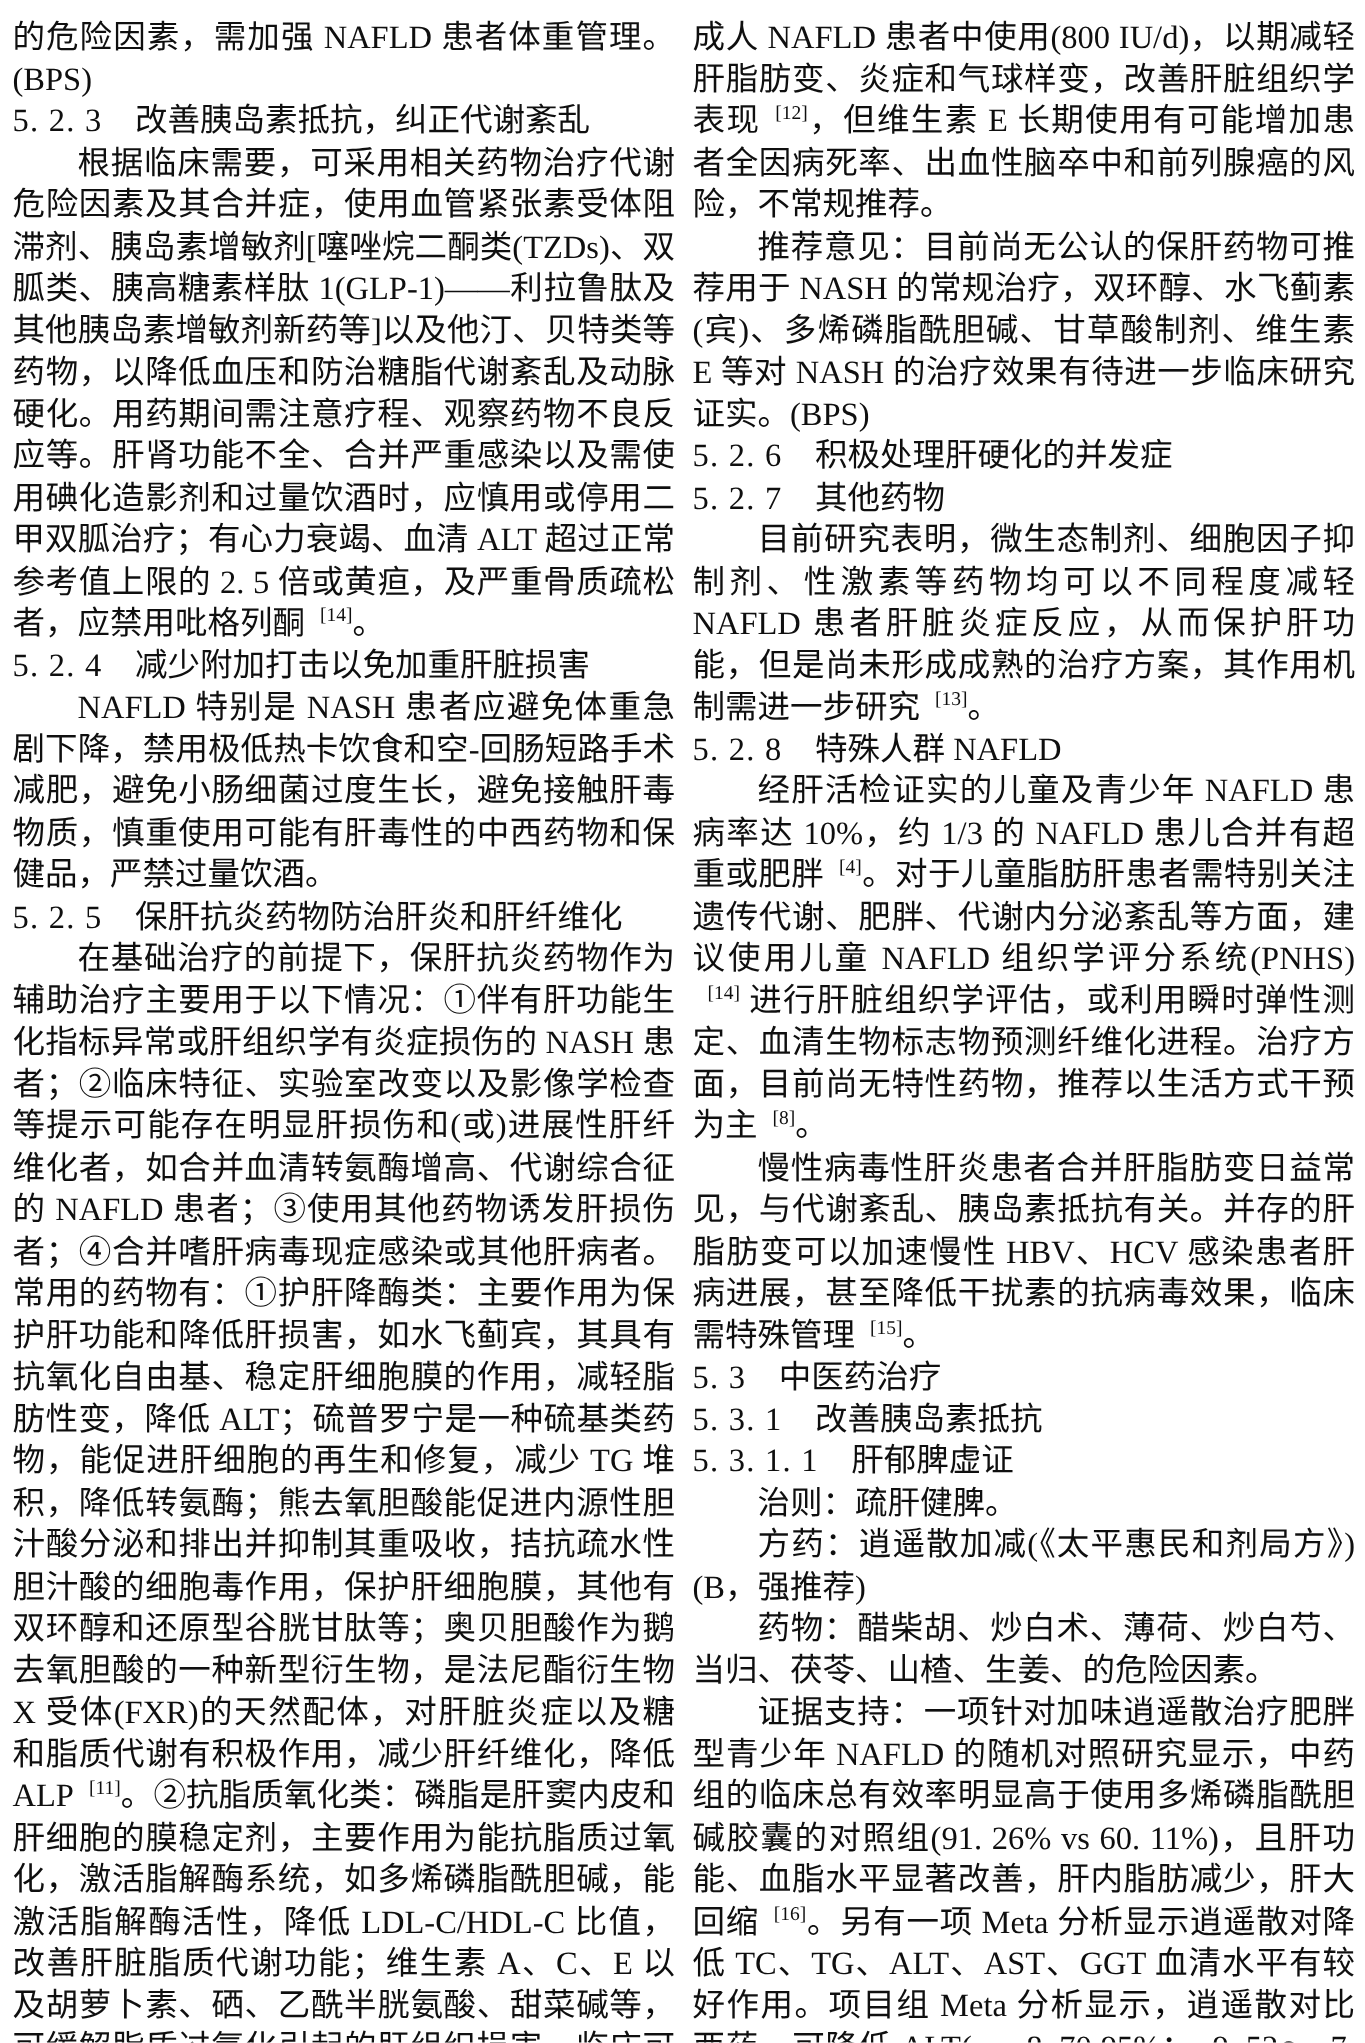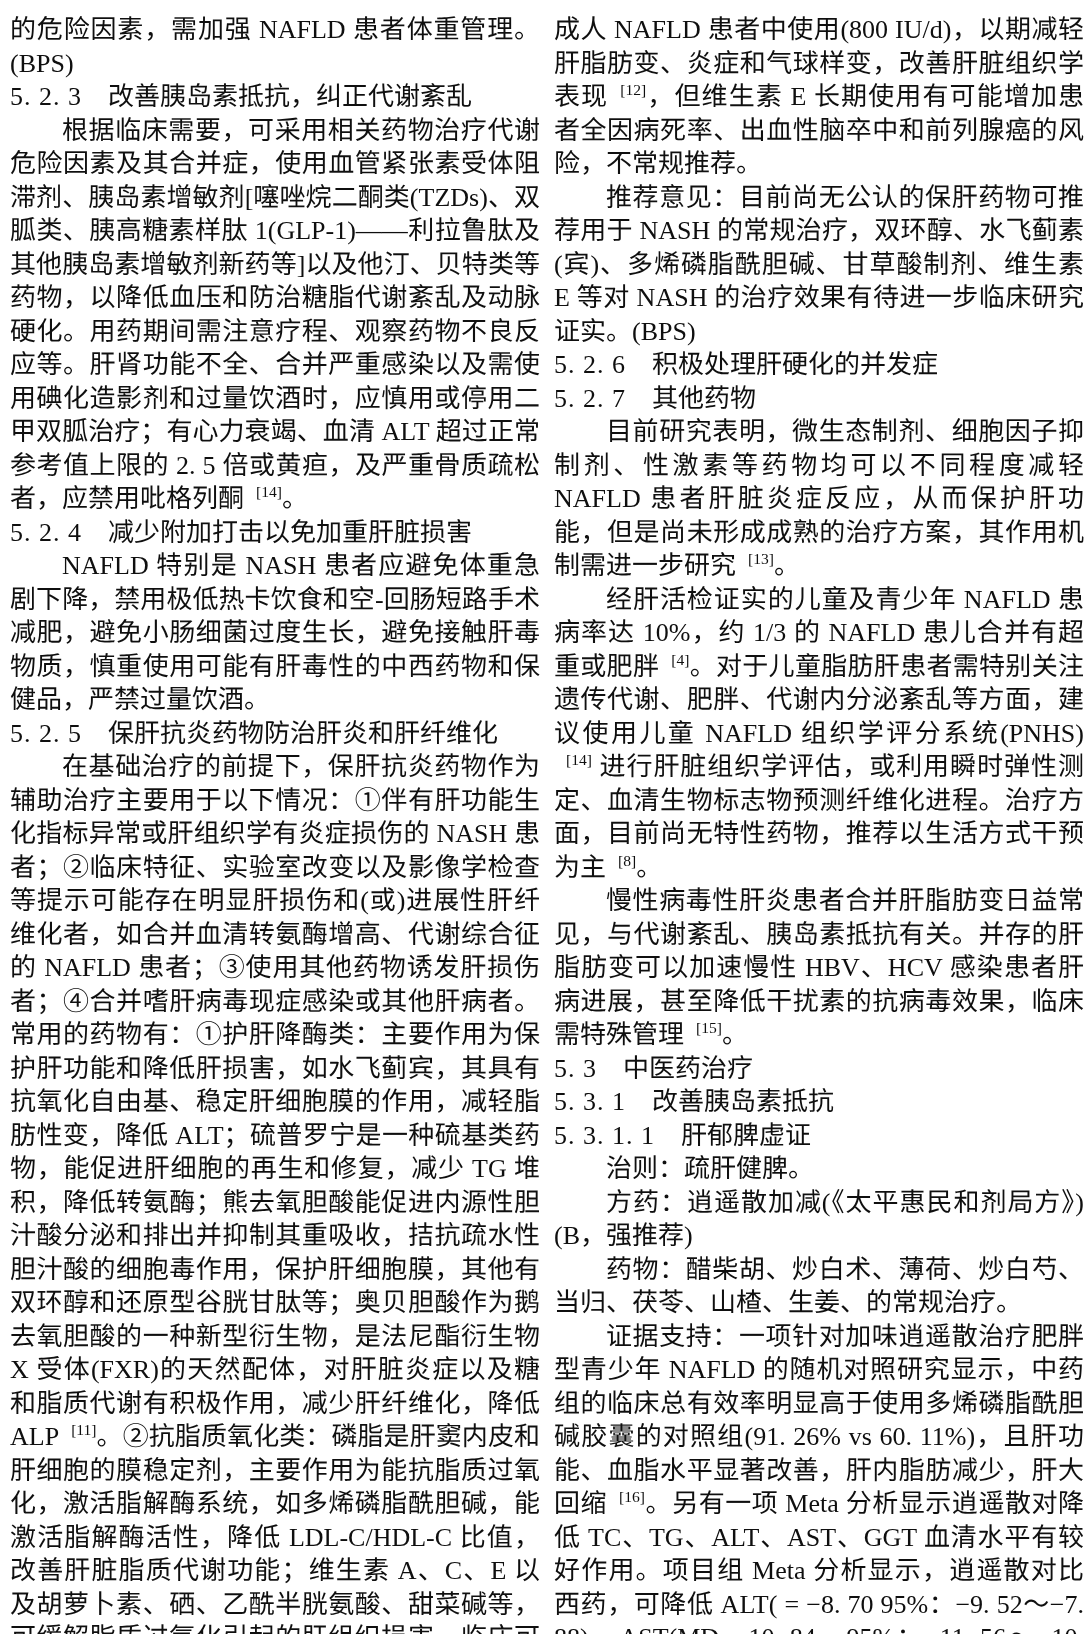--- a/index.html
+++ b/index.html
@@ -61,23 +61,24 @@
       <p class="para">NAFLD 特别是 NASH 患者应避免体重急剧下降，禁用极低热卡饮食和空-回肠短路手术减肥，避免小肠细菌过度生长，避免接触肝毒物质，慎重使用可能有肝毒性的中西药物和保健品，严禁过量饮酒。</p>
       <div class="heading"><span class="secnum">5. 2. 5</span><span class="sectitle">保肝抗炎药物防治肝炎和肝纤维化</span></div>
       <p class="para">在基础治疗的前提下，保肝抗炎药物作为辅助治疗主要用于以下情况：①伴有肝功能生化指标异常或肝组织学有炎症损伤的 NASH 患者；②临床特征、实验室改变以及影像学检查等提示可能存在明显肝损伤和(或)进展性肝纤维化者，如合并血清转氨酶增高、代谢综合征的 NAFLD 患者；③使用其他药物诱发肝损伤者；④合并嗜肝病毒现症感染或其他肝病者。常用的药物有：①护肝降酶类：主要作用为保护肝功能和降低肝损害，如水飞蓟宾，其具有抗氧化自由基、稳定肝细胞膜的作用，减轻脂肪性变，降低 ALT；硫普罗宁是一种硫基类药物，能促进肝细胞的再生和修复，减少 TG 堆积，降低转氨酶；熊去氧胆酸能促进内源性胆汁酸分泌和排出并抑制其重吸收，拮抗疏水性胆汁酸的细胞毒作用，保护肝细胞膜，其他有双环醇和还原型谷胱甘肽等；奥贝胆酸作为鹅去氧胆酸的一种新型衍生物，是法尼酯衍生物 X 受体(FXR)的天然配体，对肝脏炎症以及糖和脂质代谢有积极作用，减少肝纤维化，降低 ALP<sup class="ref">[11]</sup>。②抗脂质氧化类：磷脂是肝窦内皮和肝细胞的膜稳定剂，主要作用为能抗脂质过氧化，激活脂解酶系统，如多烯磷脂酰胆碱，能激活脂解酶活性，降低 LDL-C/HDL-C 比值，改善肝脏脂质代谢功能；维生素 A、C、E 以及胡萝卜素、硒、乙酰半胱氨酸、甜菜碱等，可缓解脂质过氧化引起的肝组织损害。临床可合理选用上述 1～2 种药物，疗程通常需要 6～12 个月。其中维生素 E 作为一种抗氧化剂，被多项国际指南建议在非糖尿病的</p>
     </div>
   <div class="col">
       <p class="para cont">成人 NAFLD 患者中使用(800 IU/d)，以期减轻肝脂肪变、炎症和气球样变，改善肝脏组织学表现<sup class="ref">[12]</sup>，但维生素 E 长期使用有可能增加患者全因病死率、出血性脑卒中和前列腺癌的风险，不常规推荐。</p>
       <p class="para">推荐意见：目前尚无公认的保肝药物可推荐用于 NASH 的常规治疗，双环醇、水飞蓟素(宾)、多烯磷脂酰胆碱、甘草酸制剂、维生素 E 等对 NASH 的治疗效果有待进一步临床研究证实。(BPS)</p>
       <div class="heading"><span class="secnum">5. 2. 6</span><span class="sectitle">积极处理肝硬化的并发症</span></div>
       <div class="heading"><span class="secnum">5. 2. 7</span><span class="sectitle">其他药物</span></div>
       <p class="para">目前研究表明，微生态制剂、细胞因子抑制剂、性激素等药物均可以不同程度减轻 NAFLD 患者肝脏炎症反应，从而保护肝功能，但是尚未形成成熟的治疗方案，其作用机制需进一步研究<sup class="ref">[13]</sup>。</p>
+      <div class="heading"><span class="secnum">5. 2. 8</span><span class="sectitle">特殊人群 NAFLD</span></div>
       <p class="para">经肝活检证实的儿童及青少年 NAFLD 患病率达 10%，约 1/3 的 NAFLD 患儿合并有超重或肥胖<sup class="ref">[4]</sup>。对于儿童脂肪肝患者需特别关注遗传代谢、肥胖、代谢内分泌紊乱等方面，建议使用儿童 NAFLD 组织学评分系统(PNHS)<sup class="ref">[14]</sup> 进行肝脏组织学评估，或利用瞬时弹性测定、血清生物标志物预测纤维化进程。治疗方面，目前尚无特性药物，推荐以生活方式干预为主<sup class="ref">[8]</sup>。</p>
       <p class="para">慢性病毒性肝炎患者合并肝脂肪变日益常见，与代谢紊乱、胰岛素抵抗有关。并存的肝脂肪变可以加速慢性 HBV、HCV 感染患者肝病进展，甚至降低干扰素的抗病毒效果，临床需特殊管理<sup class="ref">[15]</sup>。</p>
       <div class="heading"><span class="secnum">5. 3</span><span class="sectitle">中医药治疗</span></div>
       <div class="heading"><span class="secnum">5. 3. 1</span><span class="sectitle">改善胰岛素抵抗</span></div>
       <div class="heading"><span class="secnum">5. 3. 1. 1</span><span class="sectitle">肝郁脾虚证</span></div>
       <p class="para">治则：疏肝健脾。</p>
       <p class="para">方药：逍遥散加减(《太平惠民和剂局方》)(B，强推荐)</p>
-      <p class="para">药物：醋柴胡、炒白术、薄荷、炒白芍、当归、茯苓、山楂、生姜、的常规治疗。</p>
+      <p class="para">药物：醋柴胡、炒白术、薄荷、炒白芍、当归、茯苓、山楂、生姜、的危险因素。</p>
       <p class="para">证据支持：一项针对加味逍遥散治疗肥胖型青少年 NAFLD 的随机对照研究显示，中药组的临床总有效率明显高于使用多烯磷脂酰胆碱胶囊的对照组(91. 26% vs 60. 11%)，且肝功能、血脂水平显著改善，肝内脂肪减少，肝大回缩<sup class="ref">[16]</sup>。另有一项 Meta 分析显示逍遥散对降低 TC、TG、ALT、AST、GGT 血清水平有较好作用。项目组 Meta 分析显示，逍遥散对比西药，可降低 ALT( = −8. 70 95%：−9. 52～−7. 88)、AST(MD=−10. 84，95%：−11. 56～−10. 13)水平。</p>
     </div>
 </div>
 
 </body></html>

